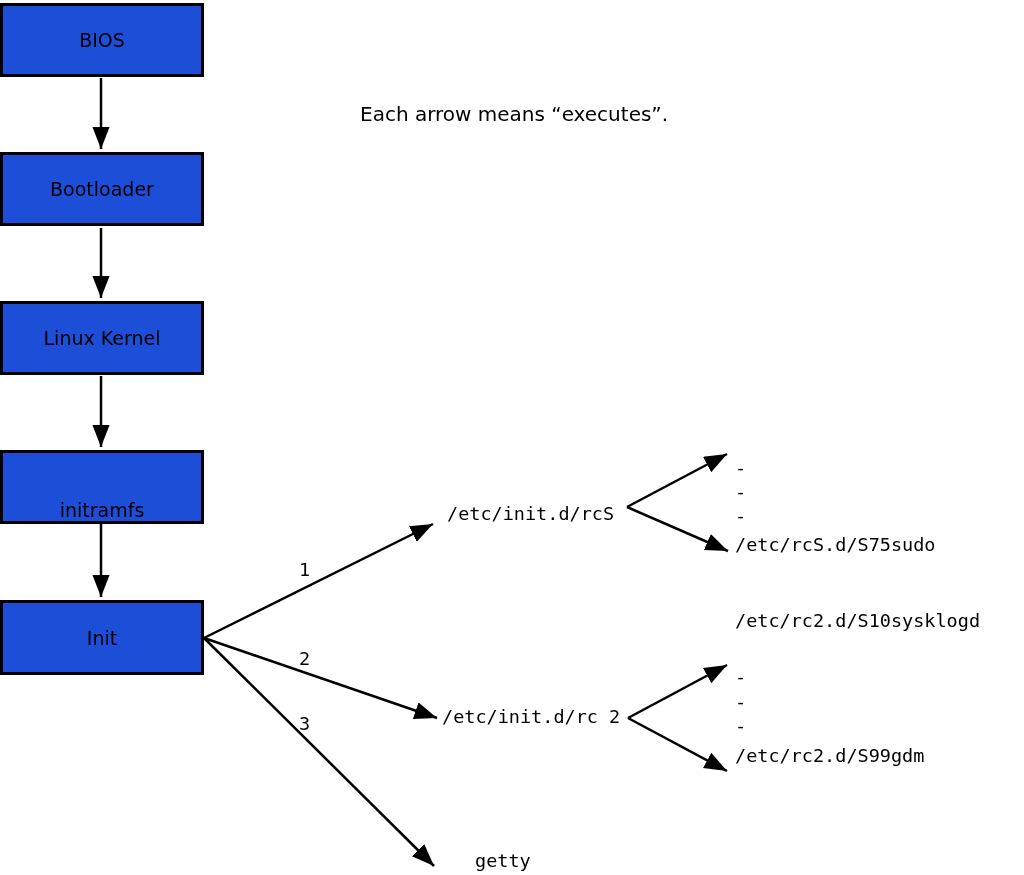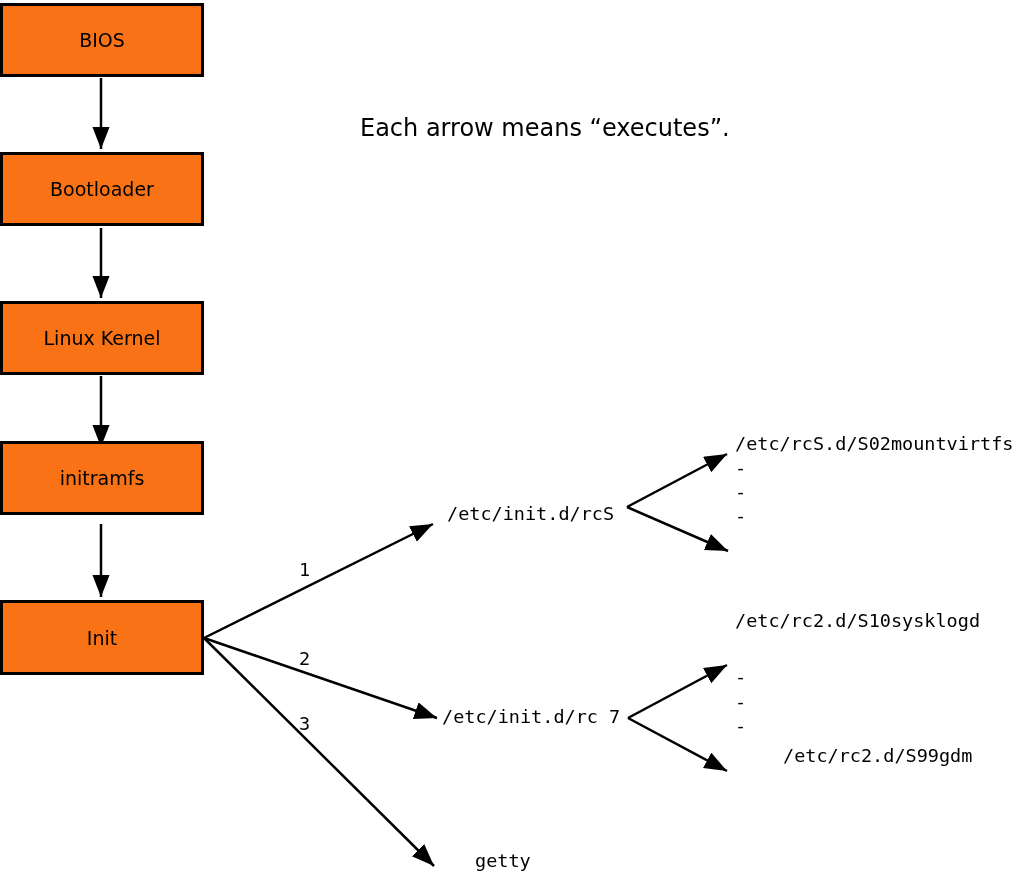--- a/index.html
+++ b/index.html
@@ -25,37 +25,37 @@
   .arrows-layer line {
     stroke: #000000;
     stroke-width: 2.5;
   }
   .node {
     position: absolute;
     left: 0;
     width: 204px;
     height: 74px;
     border: 3px solid #000000;
-    background: #f97316;
+    background: #1d4ed8;
     box-sizing: border-box;
     display: flex;
     align-items: center;
     justify-content: center;
     font-size: 19px;
   }
   .node-bios       { top: 3px;  }
   .node-bootloader { top: 152px; }
   .node-kernel     { top: 301px; }
-  .node-initramfs  { top: 441px; }
+  .node-initramfs  { top: 450px; align-items: flex-end; }
   .node-init       { top: 600px; height: 75px; }
   .note {
     position: absolute;
     left: 360px;
-    top: 116px;
-    font-size: 24px;
+    top: 104px;
+    font-size: 20px;
     line-height: 1;
     white-space: nowrap;
   }
   .mono {
     position: absolute;
     font-family: "DejaVu Sans Mono", monospace;
     font-size: 18.5px;
     line-height: 1;
     white-space: nowrap;
   }
@@ -67,21 +67,21 @@
   .target-getty { left: 447px; top: 852px; margin-left: 28px; }
   .rcs-line-0 { left: 735px; top: 435px; }
   .rcs-line-1 { left: 735px; top: 459px; }
   .rcs-line-2 { left: 735px; top: 483px; }
   .rcs-line-3 { left: 735px; top: 507px; }
   .rcs-line-4 { left: 735px; top: 536px; }
   .rc2-line-0 { left: 735px; top: 612px; }
   .rc2-line-1 { left: 735px; top: 668px; }
   .rc2-line-2 { left: 735px; top: 693px; }
   .rc2-line-3 { left: 735px; top: 717px; }
-  .rc2-line-4 { left: 735px; top: 747px; margin-left: 48px; }
+  .rc2-line-4 { left: 735px; top: 747px; }
 </style>
 </head>
 <body>
 
 <div class="canvas">
 
   <svg class="arrows-layer" width="1024" height="875" viewBox="0 0 1024 875">
     <defs>
       <marker id="ah" markerWidth="12" markerHeight="9" refX="9" refY="3.5" orient="auto" markerUnits="strokeWidth">
         <path d="M0,0 L9,3.5 L0,7 Z" fill="#000000"></path>
@@ -120,27 +120,27 @@
   </div>
   <div class="node node-init">
     <span>Init</span>
   </div>
 
   <div class="mono branch-num-1">1</div>
   <div class="mono branch-num-2">2</div>
   <div class="mono branch-num-3">3</div>
 
   <div class="mono target-rcs">/etc/init.d/rcS</div>
-  <div class="mono target-rc2">/etc/init.d/rc 7</div>
+  <div class="mono target-rc2">/etc/init.d/rc 2</div>
   <div class="mono target-getty">getty</div>
 
-  <div class="mono rcs-line-0">/etc/rcS.d/S02mountvirtfs</div>
   <div class="mono rcs-line-1">-</div>
   <div class="mono rcs-line-2">-</div>
   <div class="mono rcs-line-3">-</div>
+  <div class="mono rcs-line-4">/etc/rcS.d/S75sudo</div>
 
   <div class="mono rc2-line-0">/etc/rc2.d/S10sysklogd</div>
   <div class="mono rc2-line-1">-</div>
   <div class="mono rc2-line-2">-</div>
   <div class="mono rc2-line-3">-</div>
   <div class="mono rc2-line-4">/etc/rc2.d/S99gdm</div>
 
 </div>
 
 </body></html>

